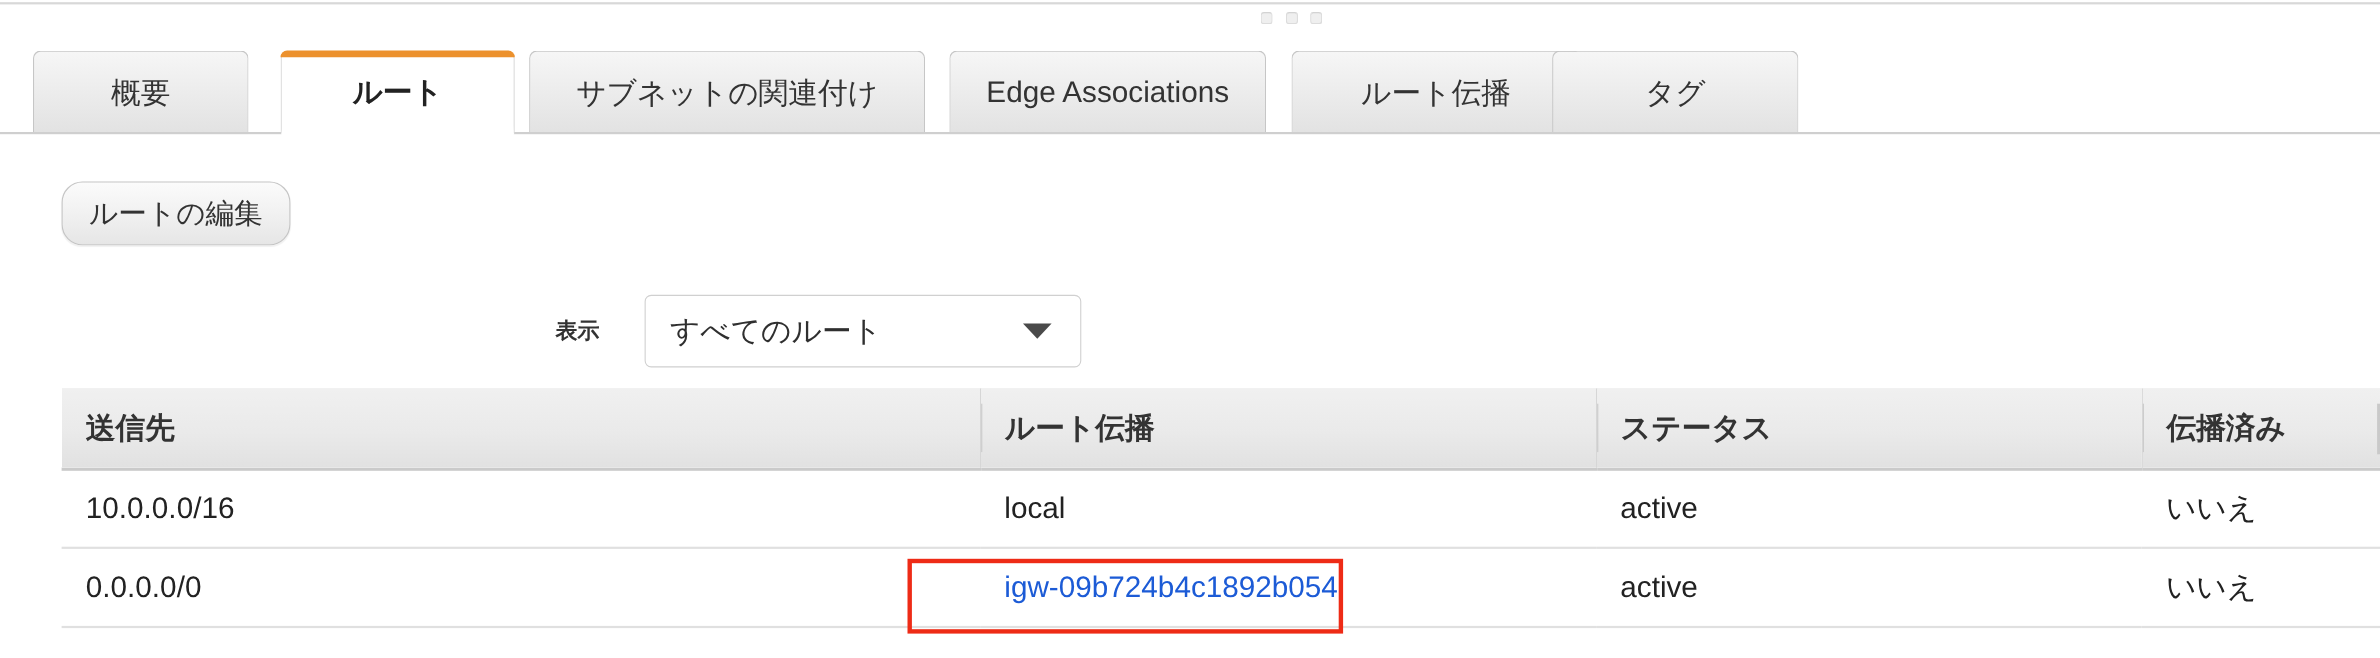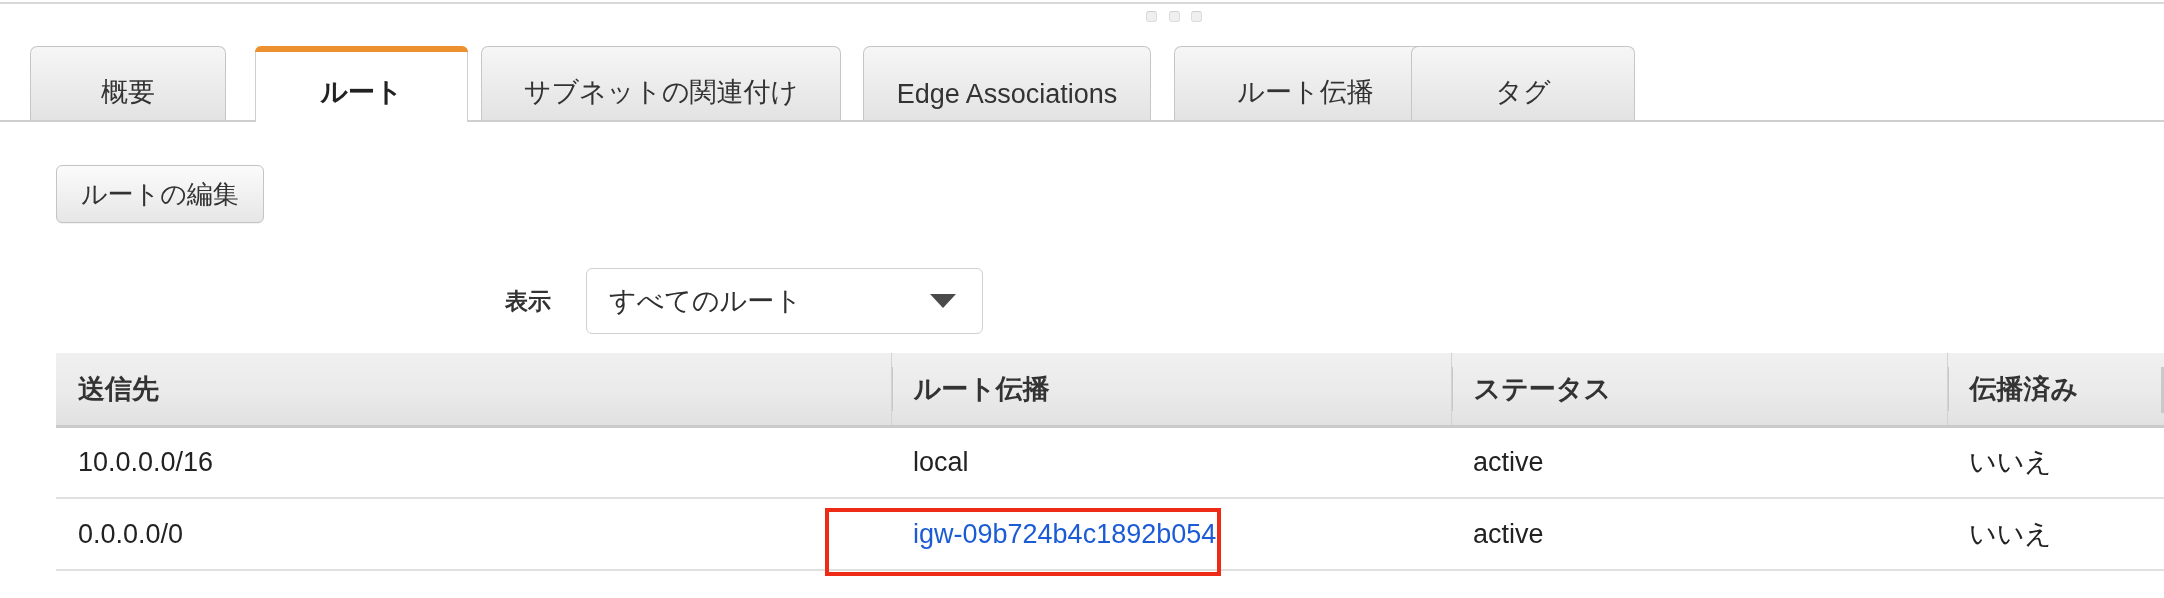--- a/index.html
+++ b/index.html
@@ -54,23 +54,23 @@
     position: absolute;
     left: 0; top: 120px;
     width: 2164px; height: 2px;
     background: #cfcfcf;
   }
   .tab {
     position: absolute;
     top: 0;
     height: 76px;
     display: flex;
-    align-items: flex-end;
+    align-items: center;
     justify-content: center;
-    padding: 12px 26px;
+    padding: 0 26px;
     font-size: 27px;
     color: #333333;
     border: 1px solid #c6c6c6;
     border-bottom: none;
     border-radius: 7px 7px 0 0;
     background: linear-gradient(to bottom, #f6f6f6 0%, #ededed 45%, #e2e2e2 100%);
     white-space: nowrap;
     cursor: pointer;
     user-select: none;
   }
@@ -105,29 +105,29 @@
     left: 56px; top: 165px;
     height: 58px;
     padding: 0 24px;
     display: flex;
     align-items: center;
     justify-content: center;
     font-size: 26px;
     color: #333;
     background: linear-gradient(to bottom, #fbfbfb 0%, #f1f1f1 50%, #e6e6e6 100%);
     border: 1px solid #c4c4c4;
-    border-radius: 6px;
+    border-radius: 19px;
     box-shadow: 0 1px 1px rgba(0,0,0,0.06);
     cursor: pointer;
     white-space: nowrap;
   }
   .filter-label {
     position: absolute;
     left: 505px; top: 274px;
-    font-size: 23px;
+    font-size: 20px;
     font-weight: bold;
     color: #333;
     line-height: 54px;
   }
   .select {
     position: absolute;
     left: 586px; top: 268px;
     width: 397px; height: 66px;
     border: 1px solid #d0d0d0;
     border-radius: 6px;

